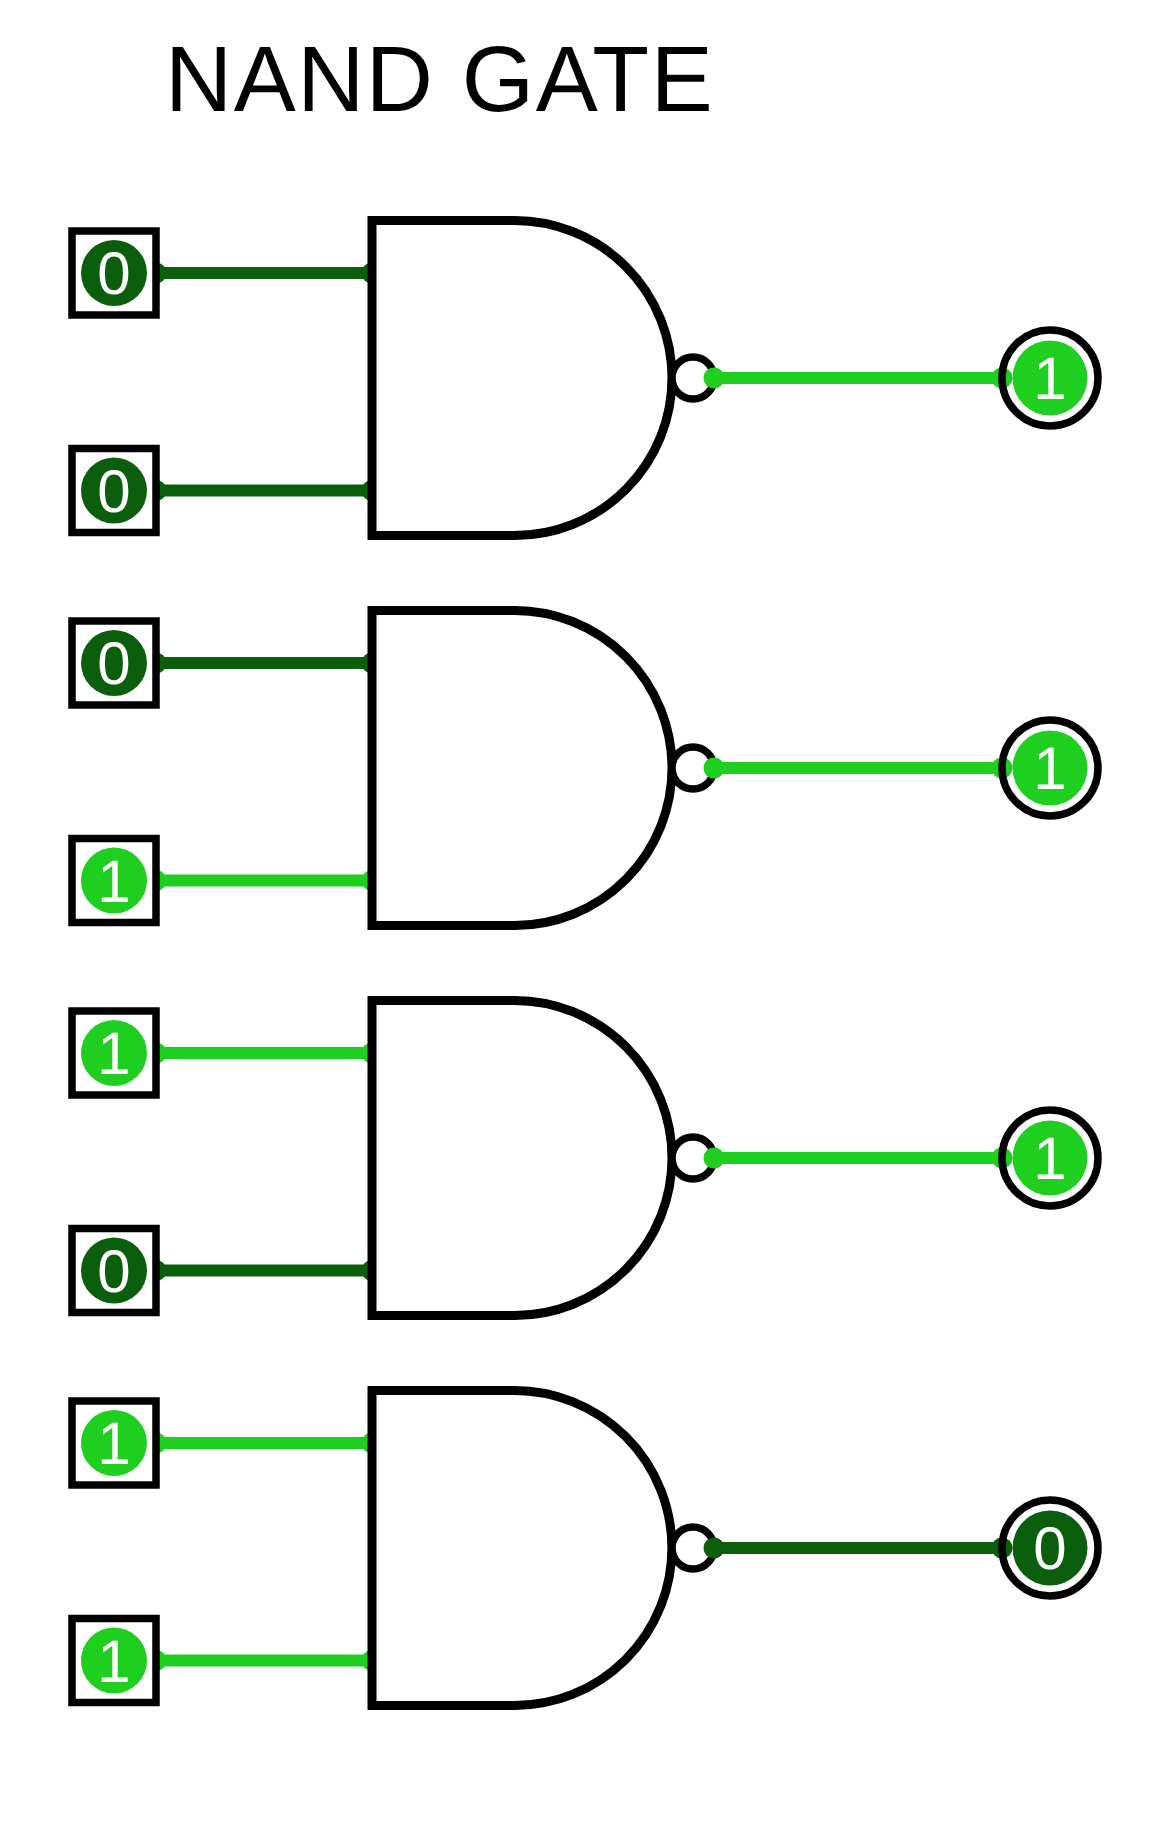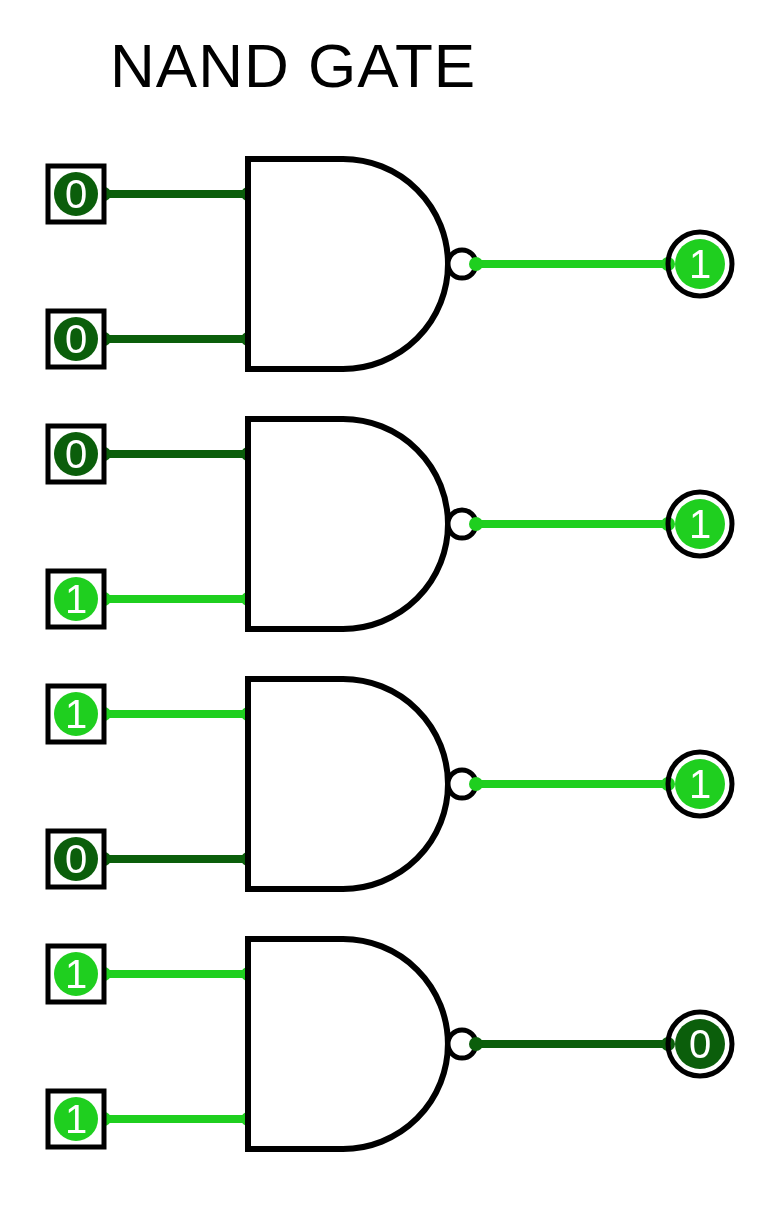--- a/index.html
+++ b/index.html
@@ -6,21 +6,21 @@
     margin: 0;
     padding: 0;
     background: #ffffff;
     font-family: Arial, Helvetica, sans-serif;
     width: 768px;
   }
   .title {
     font-size: 62px;
     font-weight: 400;
     text-align: left;
-    margin: 30px 0 30px 110px;
+    margin: 18px 0 30px 110px;
     letter-spacing: 1px;
   }
   .diagram {
     position: relative;
   }
   svg {
     display: block;
   }
 </style>
 </head>

